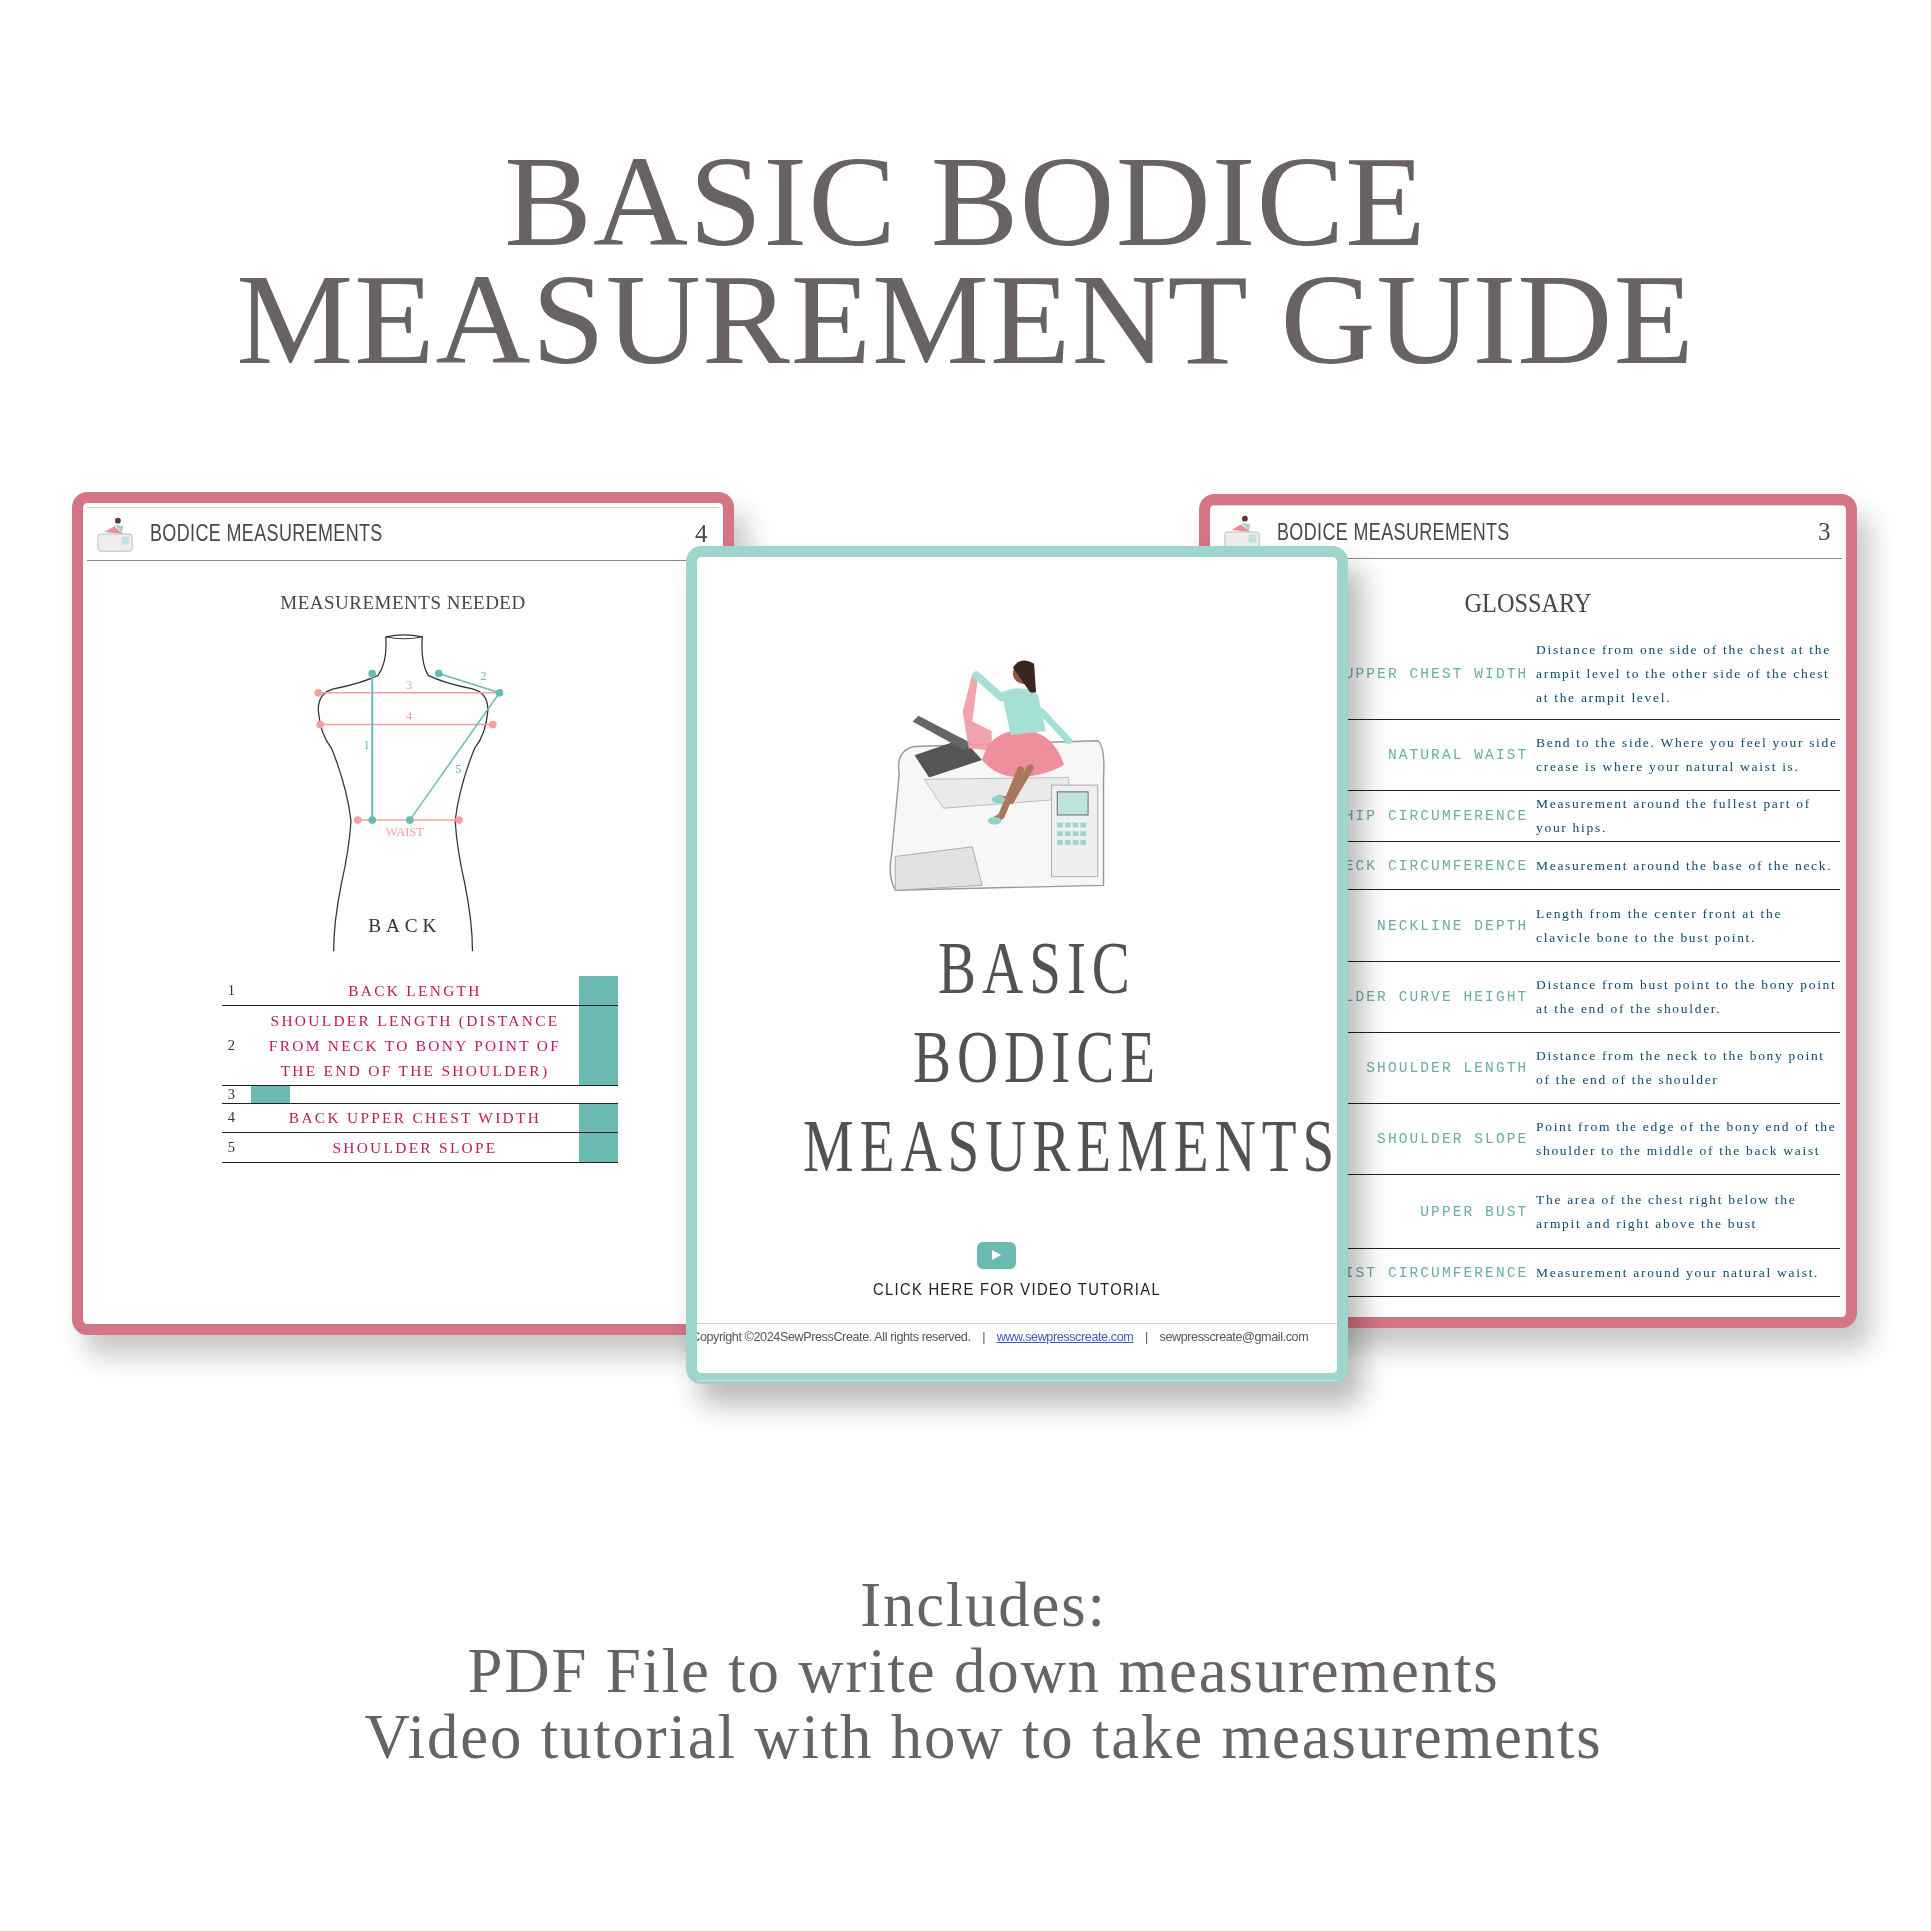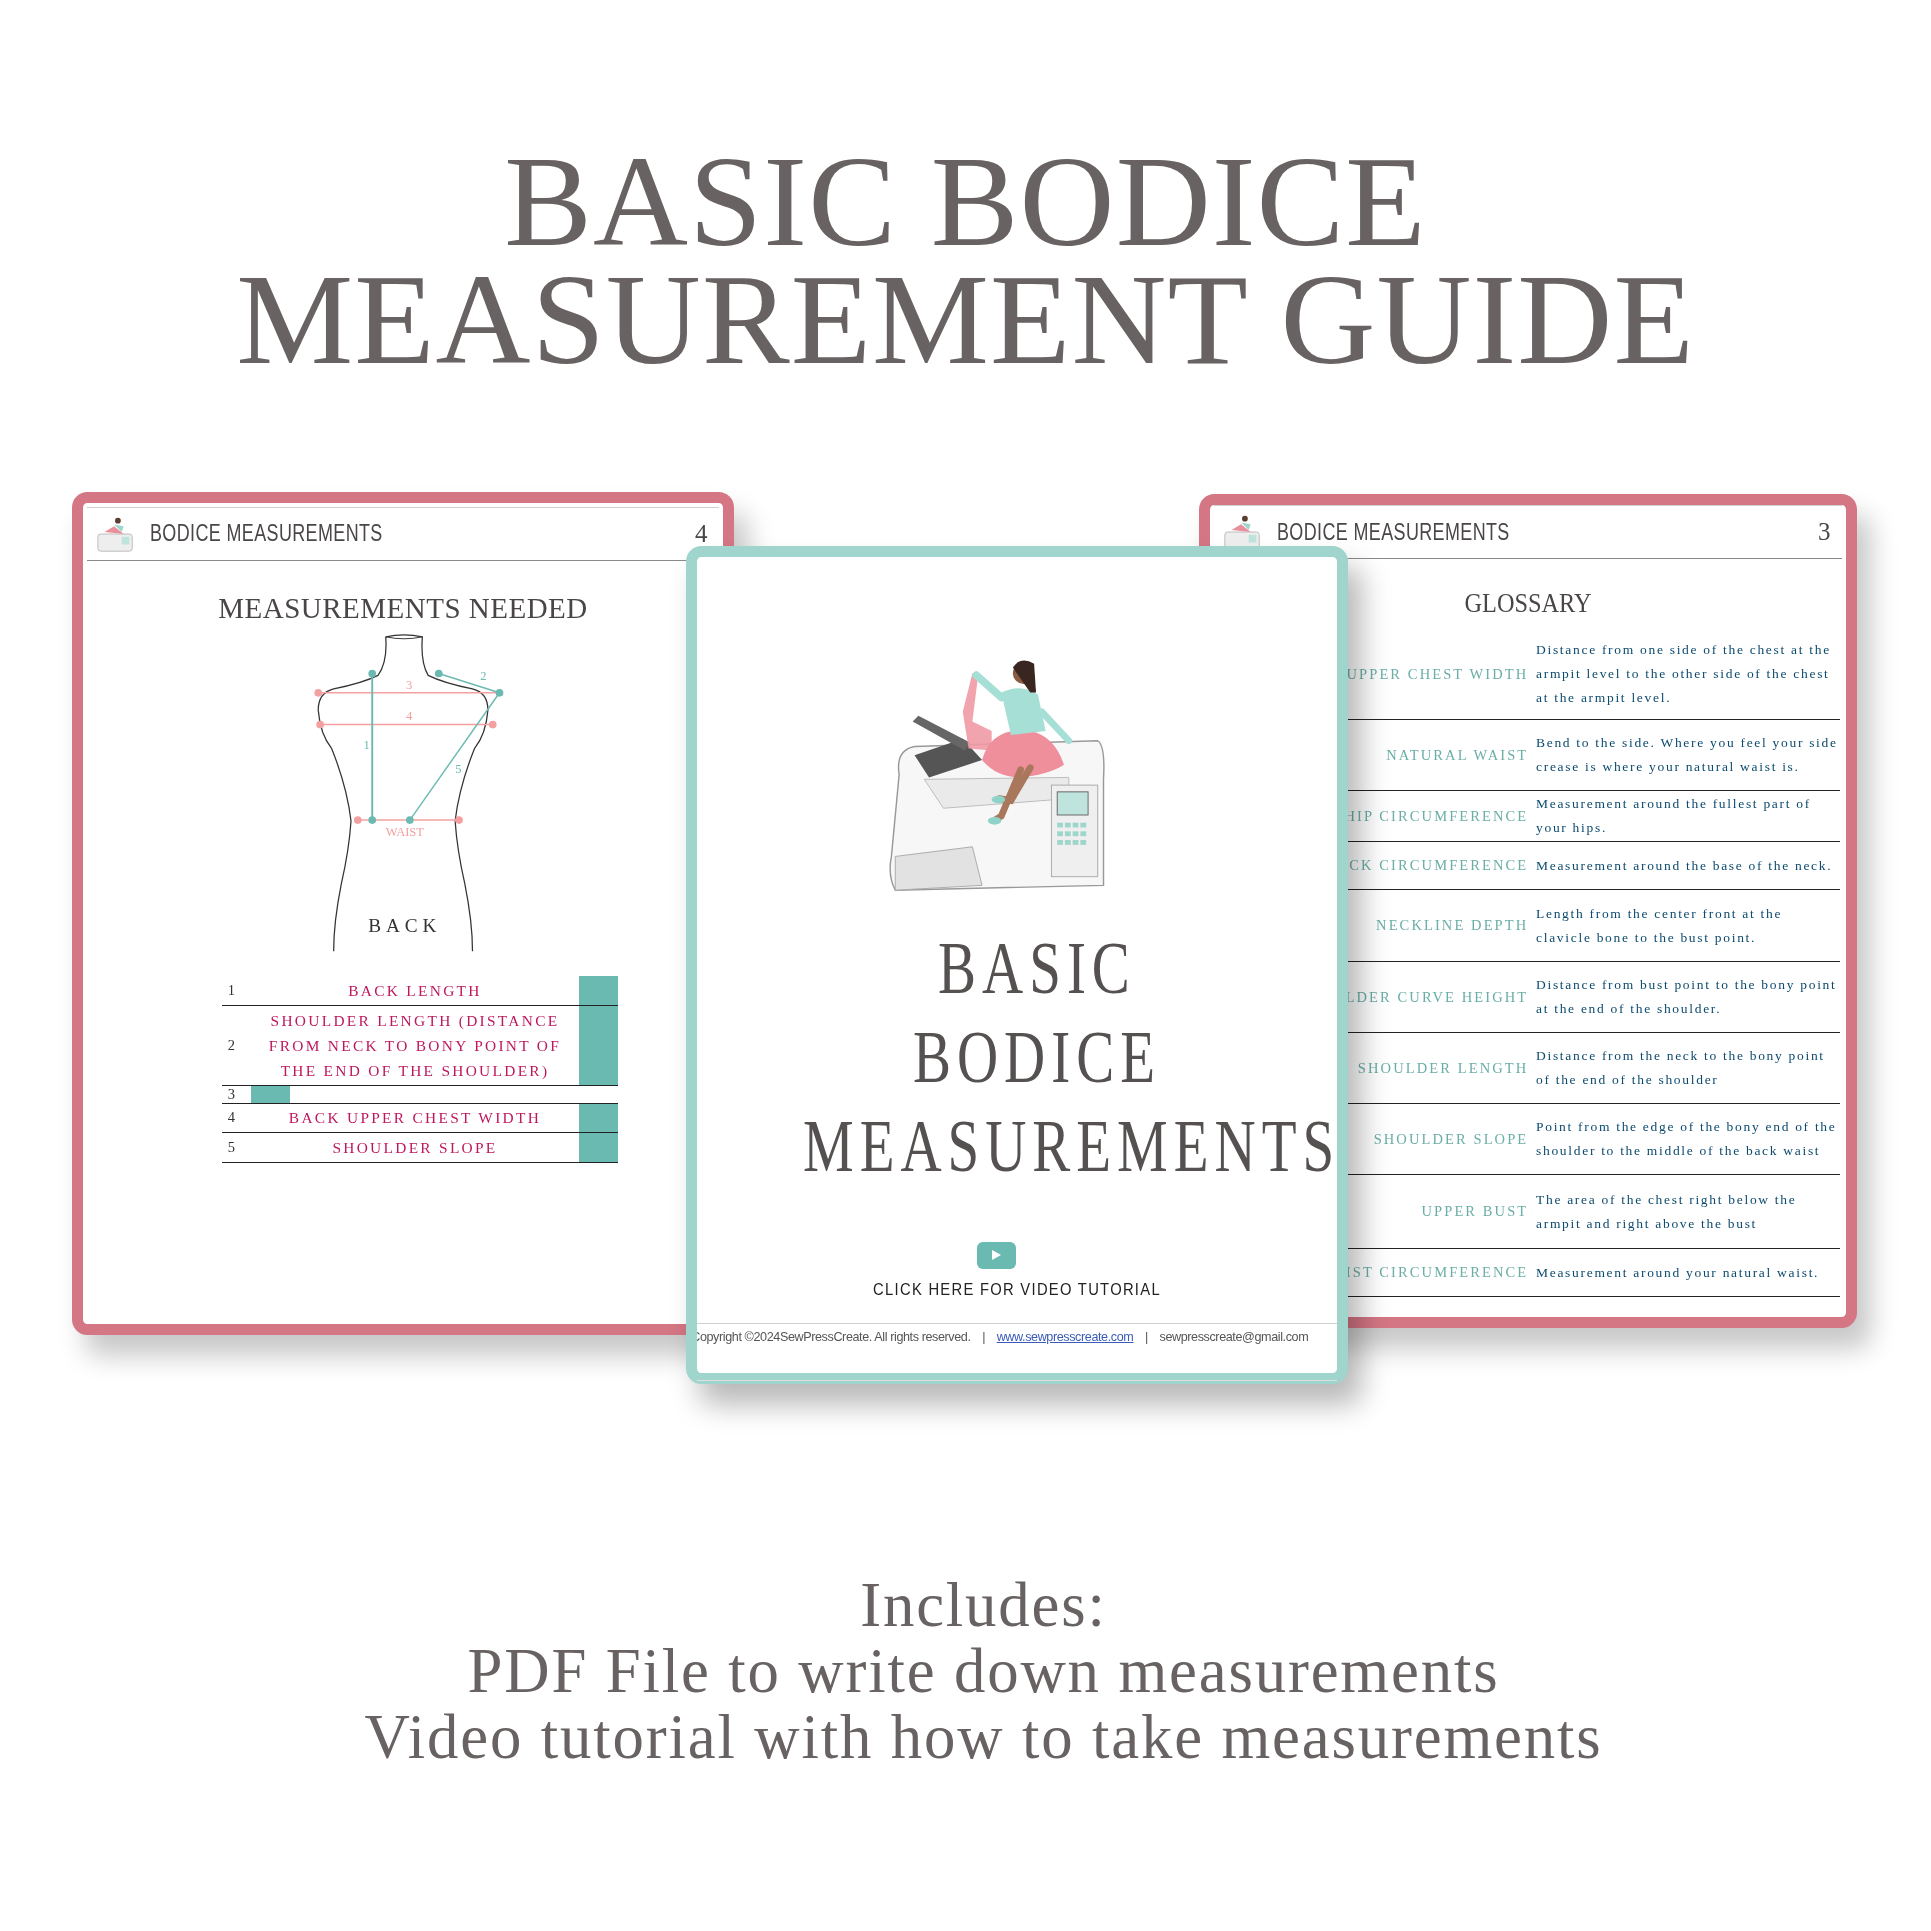--- a/index.html
+++ b/index.html
@@ -26,21 +26,21 @@
     display: flex; align-items: center;
   }
   .logo { width: 42px; height: 42px; margin-left: 7.7px; position: relative; }
   .pghead .title {
     font-family: "Liberation Sans", sans-serif; font-size: 23px; color: #4a4646;
     margin-left: 13.5px; transform: scaleX(0.78); transform-origin: left center; letter-spacing: 0.5px;
   }
   .pghead .num { position: absolute; right: 11.6px; font-family: "Liberation Serif", serif; font-size: 25px; color: #4a4646; }
 
   
-  .mn-title { position: absolute; left: 0; right: 0; top: 89px; text-align: center; font-family: "Liberation Serif", serif; font-size: 29px; color: #4a4646; letter-spacing: 0.5px; }
+  .mn-title { position: absolute; left: 0; right: 0; top: 89px; text-align: center; font-family: "Liberation Serif", serif; font-size: 19px; color: #4a4646; letter-spacing: 0.5px; }
   .form { position: absolute; left: 210px; top: 130px; }
   .mtable { position: absolute; left: 139px; top: 473px; width: 396px; }
   .mrow { display: flex; border-bottom: 1.9px solid #222; align-items: center; }
   .mrow .n { width: 29px; font-family: "Liberation Serif", serif; font-size: 14.5px; color: #333; padding-left: 5.8px; }
   .mrow .l { flex: 1; text-align: center; font-family: "Liberation Serif", serif; font-size: 15.4px; letter-spacing: 2.3px; color: #be185d; line-height: 25px; padding: 1.9px 0; }
   .mrow .c { width: 39px; align-self: stretch; background: #6bbab2; }
 
   
   .illus { position: absolute; left: 179px; top: 97px; }
   .cover-title { position: absolute; left: 0; right: 0; top: 367px; text-align: center; font-family: "Liberation Serif", serif; color: #545150; font-size: 73px; line-height: 89px; letter-spacing: 7.7px; padding-left: 40px; }
@@ -50,21 +50,21 @@
   .cta { position: absolute; left: 0; right: 0; top: 722px; text-align: center; font-family: "Liberation Sans", sans-serif; font-size: 17.4px; letter-spacing: 1.5px; color: #222; transform: scaleX(0.85); }
   .footer { position: absolute; left: 0; right: 0; top: 766px; border-top: 1.9px solid #cfcfcf; padding-top: 5.8px; font-family: "Liberation Sans", sans-serif; font-size: 12.6px; color: #555; white-space: nowrap; overflow: hidden; text-indent: -5.8px; letter-spacing: -0.4px; }
   .footer a { color: #3b5bb8; text-decoration: underline; }
   .footer .sep { margin: 0 11.6px; }
   .bottomline { position: absolute; left: 0; right: 0; top: 823px; border-top: 1.9px solid #dedede; }
 
   
   .gl-title { position: absolute; left: 0; right: 0; top: 83px; text-align: center; font-family: "Liberation Serif", serif; font-size: 27px; color: #4a4646; transform: scaleX(0.9); }
   .gtable { position: absolute; left: 0; top: 124px; width: 630px; }
   .grow { display: flex; border-bottom: 1.9px solid #222; align-items: center; }
-  .grow .t { width: 326px; text-align: right; padding-right: 7.7px; font-family: Liberation Serif, serif; font-size: 14.5px; letter-spacing: 2.1px; color: #6aaea6; white-space: nowrap; overflow: hidden; }
+  .grow .t { width: 326px; text-align: right; padding-right: 7.7px; font-family: Liberation Mono, monospace; font-size: 14.5px; letter-spacing: 2.1px; color: #6aaea6; white-space: nowrap; overflow: hidden; }
   .grow .d { flex: 1; font-family: "Liberation Serif", serif; font-size: 13.5px; letter-spacing: 1.7px; color: #0c4a6e; line-height: 24px; }
 
   .includes { position: absolute; left: 0; top: 1572px; width: 1931px; text-align: center; font-family: "Liberation Serif", serif; font-size: 64px; line-height: 66px; color: #686262; letter-spacing: 1.9px; padding-left: 36px; }
   .includes div { transform: scaleX(0.98); }
 </style>
 </head>
 <body>
 
 <div class="headline">
   <div>BASIC BODICE</div>

